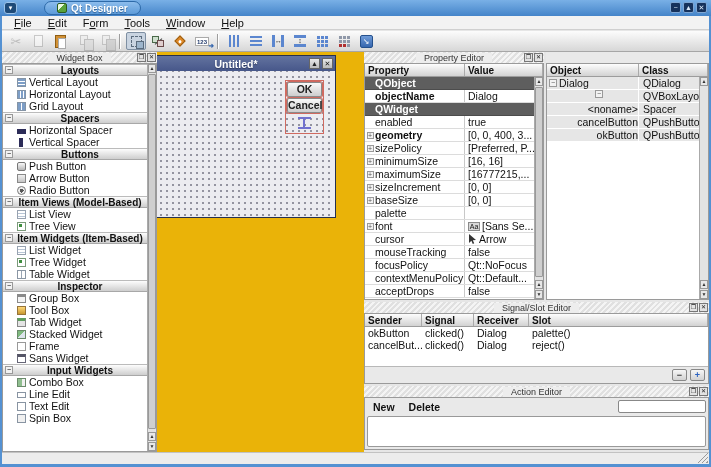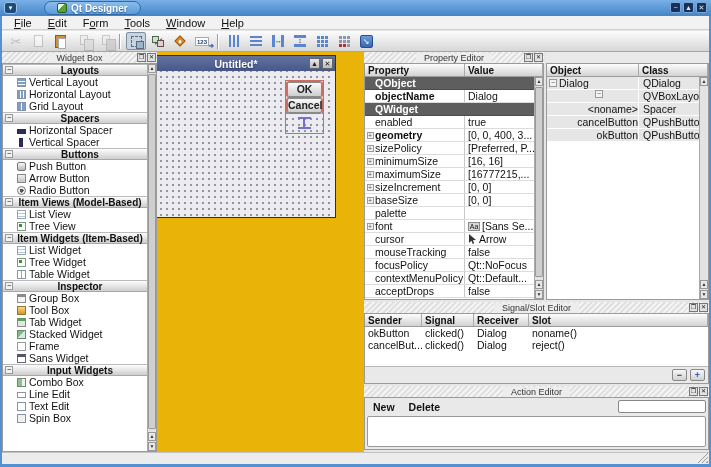--- a/index.html
+++ b/index.html
@@ -623,21 +623,21 @@
         <div class="c-snd">Sender</div>
         <div class="c-sig">Signal</div>
         <div class="c-rcv">Receiver</div>
         <div class="c-slt">Slot</div>
       </div>
       <div class="sse-rows">
         <div class="sse-r">
           <div class="c-snd">okButton</div>
           <div class="c-sig">clicked()</div>
           <div class="c-rcv">Dialog</div>
-          <div class="c-slt">noname()</div>
+          <div class="c-slt">palette()</div>
         </div>
         <div class="sse-r">
           <div class="c-snd">cancelBut...</div>
           <div class="c-sig">clicked()</div>
           <div class="c-rcv">Dialog</div>
           <div class="c-slt">reject()</div>
         </div>
         <div class="sse-foot">
           <span class="mini">−</span>
           <span class="mini add">+</span>

